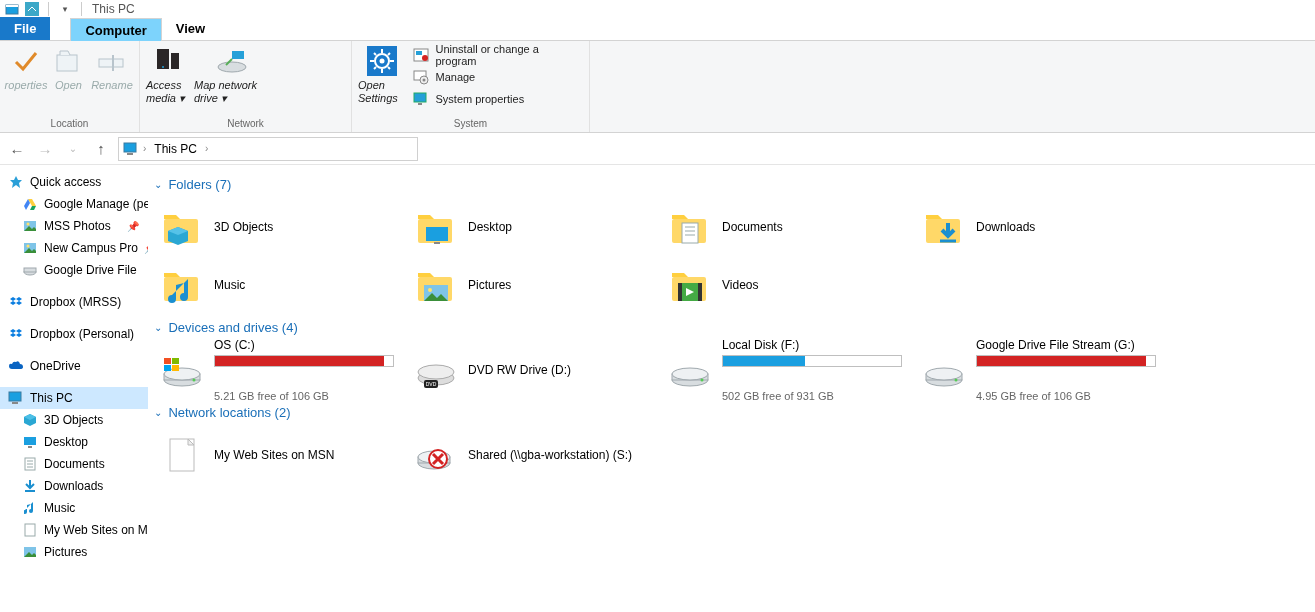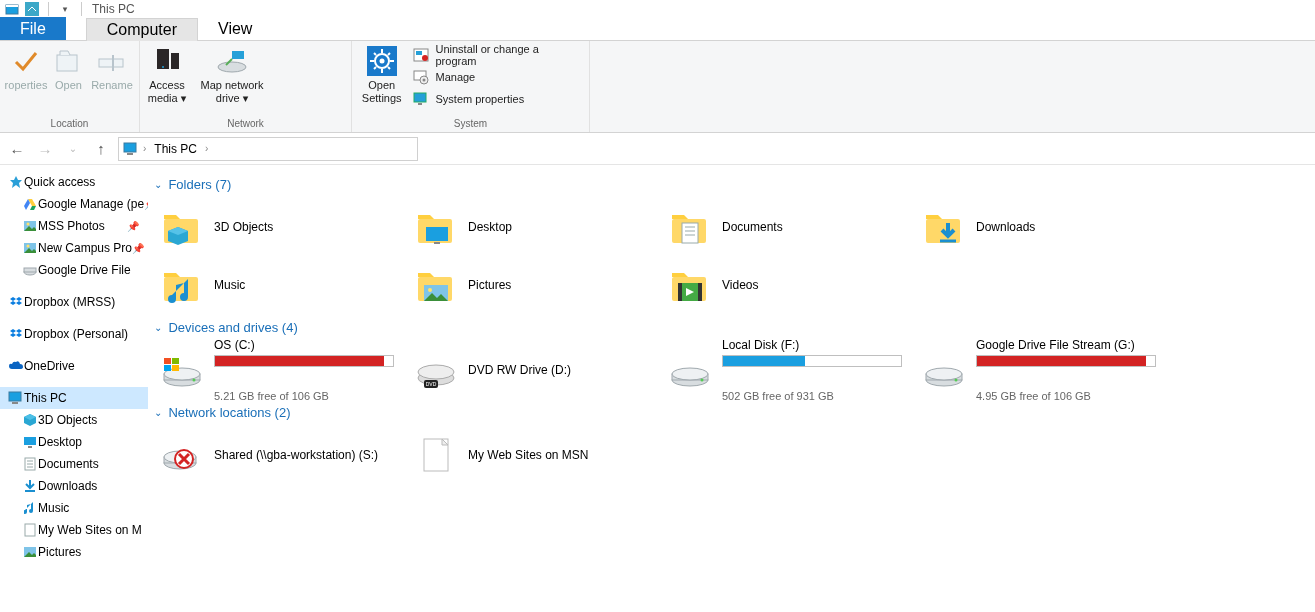--- a/index.html
+++ b/index.html
@@ -7,49 +7,49 @@
 
   
   .titlebar { height: 17px; display: flex; align-items: center; background: #fff; }
   .qat { display: flex; align-items: center; gap: 4px; padding: 0 4px; }
   .qat-item { width: 16px; height: 16px; display: flex; align-items: center; justify-content: center; }
   .qat-sep { width: 1px; height: 14px; background: #ccc; margin: 0 4px; }
   .title-text { color: #555; margin-left: 6px; }
 
   
   .ribbon-tabs { height: 24px; display: flex; align-items: stretch; background: #fff; border-bottom: 1px solid #d3d3d3; }
-  .tab { padding: 4px 20px; font-size: 16px; display: flex; align-items: center; cursor: default; }
+  .tab { padding: 4px 14px; font-size: 13px; display: flex; align-items: center; cursor: default; font-weight: bold; }
   .tab.file { background: #1979ca; color: #fff; }
-  .tab.active { background: #e5e5e5; border-top: 1px solid #d3d3d3; border-left: 1px solid #d3d3d3; border-right: 1px solid #d3d3d3; position: relative; top: 1px; }
+  .tab.active { background: #7dd3fc; border-top: 1px solid #d3d3d3; border-left: 1px solid #d3d3d3; border-right: 1px solid #d3d3d3; position: relative; top: 1px; }
 
   
   .ribbon { height: 92px; background: #f5f6f7; border-bottom: 1px solid #d3d3d3; display: flex; }
   .group { border-right: 1px solid #e1e1e1; padding: 2px 4px 0 4px; display: flex; flex-direction: column; }
   .group-body { flex: 1; display: flex; align-items: flex-start; gap: 2px; }
   .group-label { text-align: center; color: #666; font-size: 10px; padding: 2px 0 3px 0; }
   .big-btn { width: 58px; display: flex; flex-direction: column; align-items: center; padding: 2px 2px; gap: 2px; }
   .big-btn .icon-slot { width: 32px; height: 32px; display:flex;align-items:center;justify-content:center; }
-  .big-btn .bl { text-align: center; font-size: 11px; line-height: 13px; color: #222; }
+  .big-btn .bl { text-align: left; font-size: 11px; line-height: 13px; color: #222; font-style: italic; }
   .big-btn.disabled .bl { color: #9aa; }
   .small-btn-list { display: flex; flex-direction: column; gap: 2px; padding: 2px 4px; }
   .small-btn { display: flex; align-items: center; gap: 6px; font-size: 11px; color: #222; height: 20px; }
   .small-ic { width: 16px; height: 16px; display:flex;align-items:center;justify-content:center; }
 
   
   .navbar { height: 32px; display: flex; align-items: center; border-bottom: 1px solid #e5e5e5; padding: 0 6px; gap: 6px; }
   .nav-arrow { width: 22px; height: 22px; display:flex;align-items:center;justify-content:center; color:#555; font-size:15px; }
   .nav-arrow.disabled { color:#bbb; }
   .addressbar { flex: 0 0 auto; min-width: 300px; height: 24px; border: 1px solid #d0d0d0; display: flex; align-items: center; padding: 0 4px; gap: 2px; }
   .crumb { padding: 0 4px; }
   .crumb-sep { color: #888; padding: 0 2px; font-size:10px;}
 
   
   .main { display: flex; height: calc(612px - 17px - 24px - 92px - 32px); }
   .sidebar { width: 148px; overflow: hidden; padding: 6px 0; }
-  .side-item { display: flex; align-items: center; padding: 3px 8px; font-size: 12px; white-space: nowrap; }
+  .side-item { display: flex; align-items: center; gap: 6px; padding: 3px 8px; font-size: 12px; white-space: nowrap; }
   .side-item.selected { background: #cde8ff; }
   .side-item.root { font-weight: 400; }
   .side-sub { padding-left: 22px; }
   .side-ic { width: 16px; height: 16px; display:flex;align-items:center;justify-content:center; flex-shrink:0;}
   .pin { color:#777; font-size:10px; margin-left:auto; }
   .side-gap { height: 10px; }
 
   
   .content { flex: 1; padding: 6px 6px; overflow: auto; }
   .section-header { display: flex; align-items: center; gap: 6px; color: #1a6fb8; font-size: 13px; padding: 6px 0; }
@@ -568,39 +568,39 @@
       </div>
 
     <div class="section-header">
       <span class="chev">⌄</span>
       <span>Network locations (2)</span>
     </div>
     <div class="items-grid" id="network-grid">
         <div class="tile">
           <div class="tile-ic">
             <svg width="44" height="44">
+              <rect x="10" y="6" width="24" height="32" fill="#fff" stroke="#bbb"></rect>
+              <path d="M28 6 L34 12 L28 12 Z" fill="#eee" stroke="#bbb"></path>
+            </svg>
+          </div>
+          <div class="tile-body">
+            <span>My Web Sites on MSN</span>
+          </div>
+        </div>
+        <div class="tile">
+          <div class="tile-ic">
+            <svg width="44" height="44">
               <ellipse cx="20" cy="30" rx="16" ry="6" fill="#d8dde0" stroke="#9fa8ad"></ellipse>
               <rect x="4" y="24" width="32" height="6" fill="#d8dde0" stroke="#9fa8ad"></rect>
               <ellipse cx="20" cy="24" rx="16" ry="6" fill="#eef1f3" stroke="#9fa8ad"></ellipse>
               <g transform="translate(24,26)">
                 <circle r="9" fill="#fff" stroke="#d32323" stroke-width="2"></circle>
                 <path d="M-5 -5 L5 5 M-5 5 L5 -5" stroke="#d32323" stroke-width="3"></path>
               </g>
             </svg>
           </div>
           <div class="tile-body">
             <span>Shared (\\gba-workstation) (S:)</span>
           </div>
         </div>
-        <div class="tile">
-          <div class="tile-ic">
-            <svg width="44" height="44">
-              <rect x="10" y="6" width="24" height="32" fill="#fff" stroke="#bbb"></rect>
-              <path d="M28 6 L34 12 L28 12 Z" fill="#eee" stroke="#bbb"></path>
-            </svg>
-          </div>
-          <div class="tile-body">
-            <span>My Web Sites on MSN</span>
-          </div>
-        </div>
       </div>
   </div>
 </div>
 
 </body></html>

